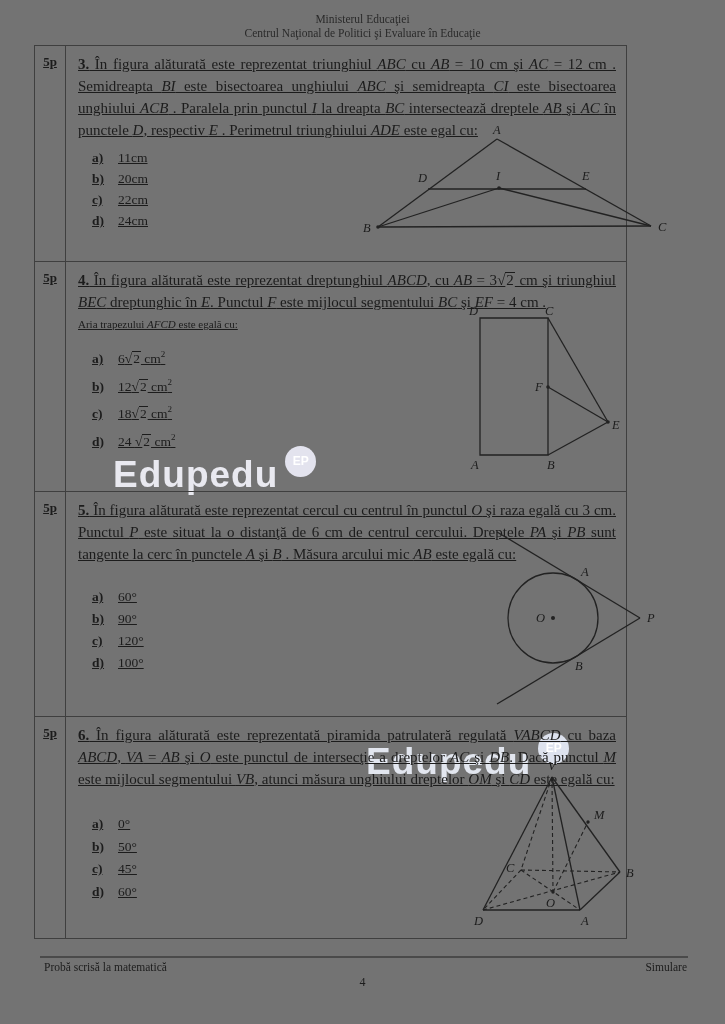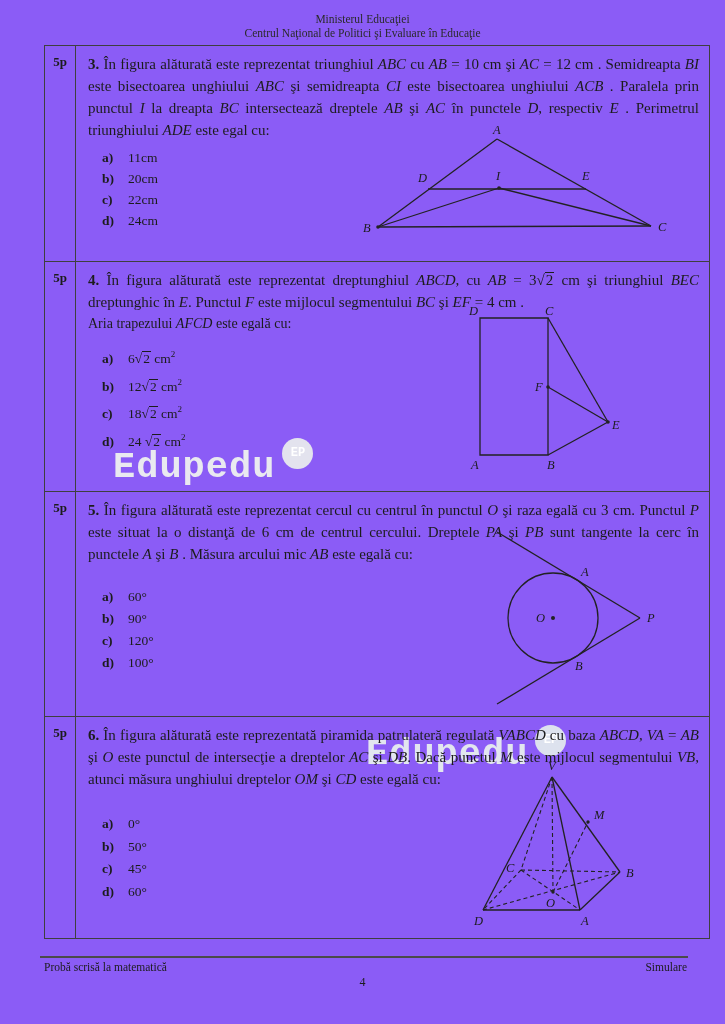--- a/index.html
+++ b/index.html
@@ -1,41 +1,41 @@
 <!DOCTYPE html>
 <html><head>
 <meta charset="utf-8">
 <style>
   * { margin:0; padding:0; box-sizing:border-box; }
   body { background:#fff; font-family:"Liberation Serif", serif; color:#1c1c1c; }
-  .page { position:relative; width:725px; height:1024px; background:#8b5cf6; overflow:hidden; }
+  .page { position:relative; width:725px; height:1024px; background:#737373; overflow:hidden; }
 
   
   .hdr { position:absolute; top:12px; left:0; width:100%; text-align:center; z-index:3; }
   .hdr div { font-size:11.5px; line-height:14px; color:#2a2a2a; }
 
   
-  .wm { position:absolute; z-index:0; font-family:Liberation Mono, monospace;
-        font-weight:bold; font-size:37px; letter-spacing:1px; }
+  .wm { position:absolute; z-index:0; font-family:Liberation Sans, sans-serif;
+        font-weight:bold; font-size:37px; letter-spacing:1px;margin-top:8px; }
   .wm-1 { left:113px; top:446px; color:#e9e9f0; }
   .wm-2 { left:366px; top:733px; color:#e2e6ef; }
   .wm-logo { position:absolute; top:-8px; right:-38px; width:31px; height:31px; border-radius:50%;
              background:#e3e3ee; color:#ffffff; font-size:12px; font-weight:bold;
              text-align:center; line-height:31px; letter-spacing:0; }
   .wm-2 .wm-logo { background:#dde2ee; }
 
   
-  .qtable { position:absolute; left:44px; top:45px; width:666px; border:1px solid #3f3f3f; z-index:1; }
+  .qtable { position:absolute; left:34px; top:45px; width:593px; border:1px solid #3f3f3f; z-index:1;text-decoration:underline; }
   .row { display:flex; border-bottom:1px solid #3f3f3f; }
   .row:last-child { border-bottom:none; }
   .pts { width:31px; border-right:1px solid #3f3f3f; font-weight:bold; font-size:13px;
          text-align:center; padding-top:8px; }
   .cell { flex:1; position:relative; padding:7px 10px 0 12px; }
   .ptext { font-size:15px; line-height:22px; text-align:justify; }
-  .ptext2 { font-size:14px; line-height:22px; max-width:390px; }
+  .ptext2 { font-size:11px; line-height:22px; max-width:390px; }
   .m { font-style:italic; }
   .bd { font-weight:bold; }
   .sup { font-size:9px; vertical-align:6px; }
   .sqrt { white-space:nowrap; }
   .vin { display:inline-block; border-top:1px solid #1c1c1c; line-height:1.05; padding:0 1px; }
 
   .answers { margin-left:14px; }
   .ans { display:flex; align-items:baseline; }
   .ans-letter { font-weight:bold; width:26px; font-size:13.5px; }
   .ans-value { font-size:13.5px; }

